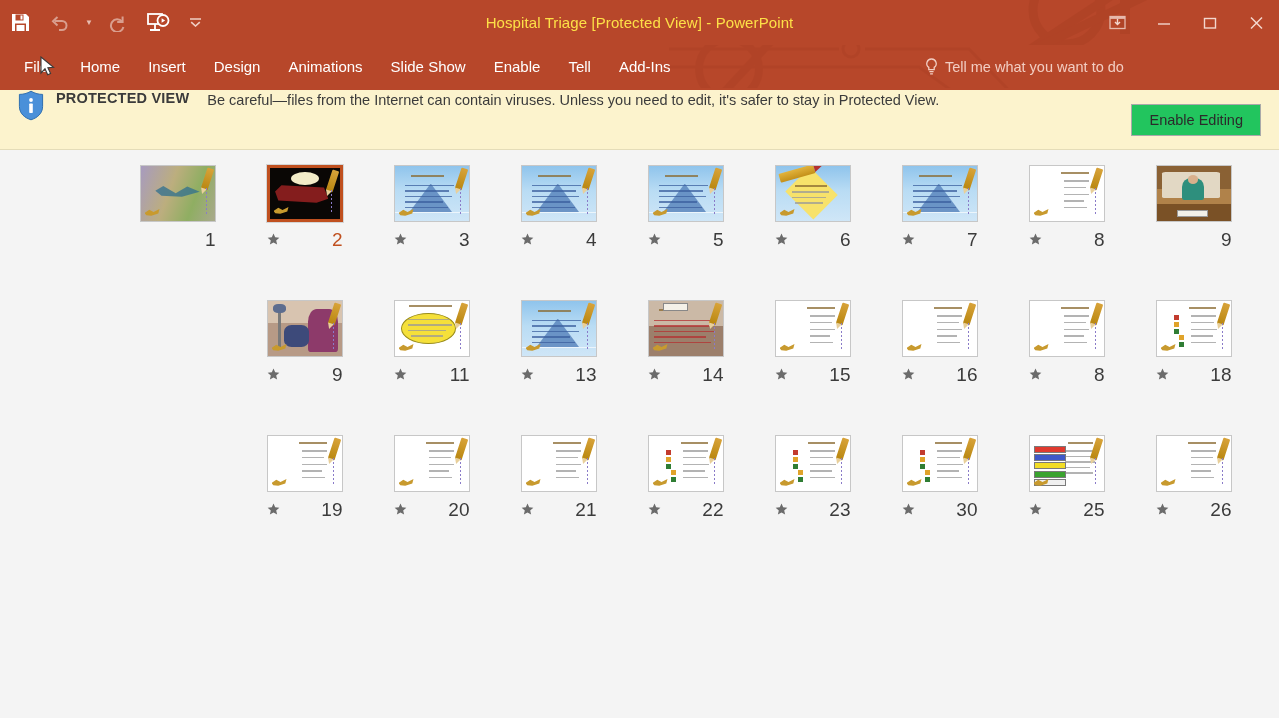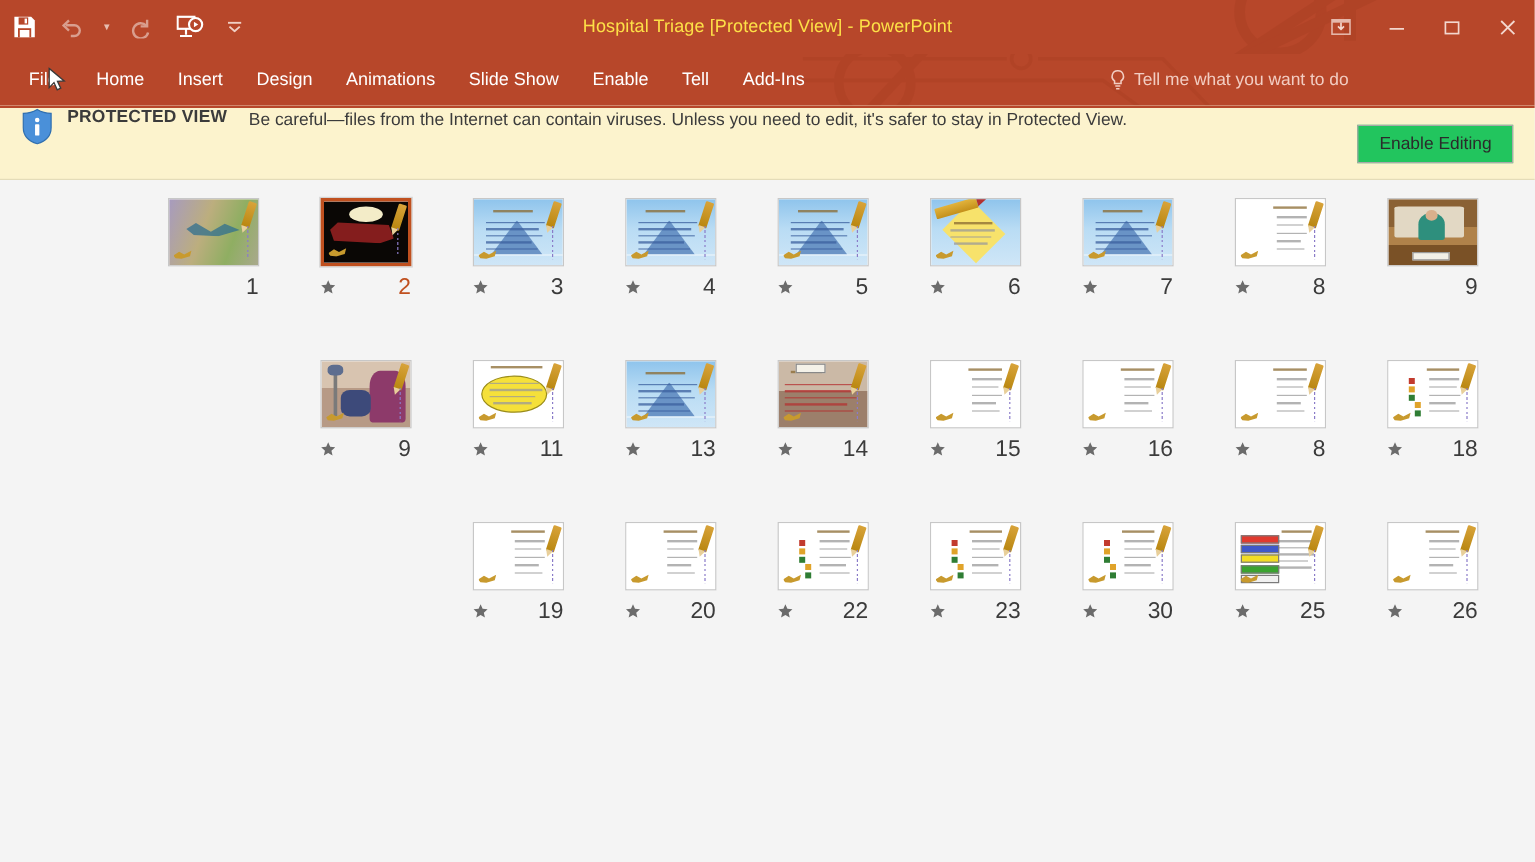--- a/index.html
+++ b/index.html
@@ -848,21 +848,21 @@
             <span class="ln " style="left:46%;top:74%;width:32%"></span>
             <span class="pencil"></span>
             <span class="dotline"></span>
             <span class="bird"></span>
           </div>
        </div>
        <div class="meta">
          <svg class="star" viewBox="0 0 14 14">
             <path d="M7 .6l1.8 4.1 4.5.4-3.4 3 1 4.4L7 10.2 3.1 12.5l1-4.4-3.4-3 4.5-.4z" fill="#6b6b6b"></path>
           </svg>
-         <span class="snum">20</span>
+         <span class="snum">21</span>
        </div>
       </div>
       <div class="scell">
         <div class="thumb-wrap">
          <div class="thumb">
             <span class="tfill" style="background:#fff"></span>
             <span class="ln t" style="left:42%;top:10%;width:38%"></span>
             <span class="ln " style="left:46%;top:26%;width:34%"></span>
             <span class="ln " style="left:46%;top:38%;width:30%"></span>
             <span class="ln " style="left:46%;top:50%;width:34%"></span>
@@ -870,17 +870,39 @@
             <span class="ln " style="left:46%;top:74%;width:32%"></span>
             <span class="pencil"></span>
             <span class="dotline"></span>
             <span class="bird"></span>
           </div>
        </div>
        <div class="meta">
          <svg class="star" viewBox="0 0 14 14">
             <path d="M7 .6l1.8 4.1 4.5.4-3.4 3 1 4.4L7 10.2 3.1 12.5l1-4.4-3.4-3 4.5-.4z" fill="#6b6b6b"></path>
           </svg>
+         <span class="snum">20</span>
+       </div>
+      </div>
+      <div class="scell">
+        <div class="thumb-wrap">
+         <div class="thumb">
+            <span class="tfill" style="background:#fff"></span>
+            <span class="ln t" style="left:42%;top:10%;width:38%"></span>
+            <span class="ln " style="left:46%;top:26%;width:34%"></span>
+            <span class="ln " style="left:46%;top:38%;width:30%"></span>
+            <span class="ln " style="left:46%;top:50%;width:34%"></span>
+            <span class="ln " style="left:46%;top:62%;width:28%"></span>
+            <span class="ln " style="left:46%;top:74%;width:32%"></span>
+            <span class="pencil"></span>
+            <span class="dotline"></span>
+            <span class="bird"></span>
+          </div>
+       </div>
+       <div class="meta">
+         <svg class="star" viewBox="0 0 14 14">
+            <path d="M7 .6l1.8 4.1 4.5.4-3.4 3 1 4.4L7 10.2 3.1 12.5l1-4.4-3.4-3 4.5-.4z" fill="#6b6b6b"></path>
+          </svg>
          <span class="snum">19</span>
        </div>
       </div>
     </div>
 </div>
 
 </body></html>

